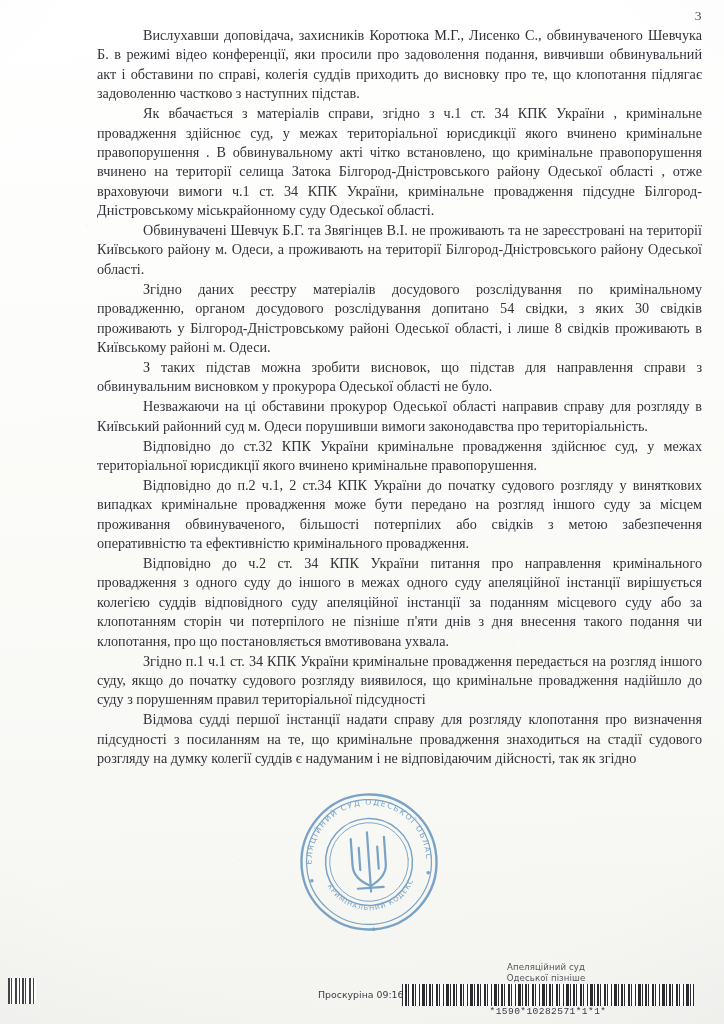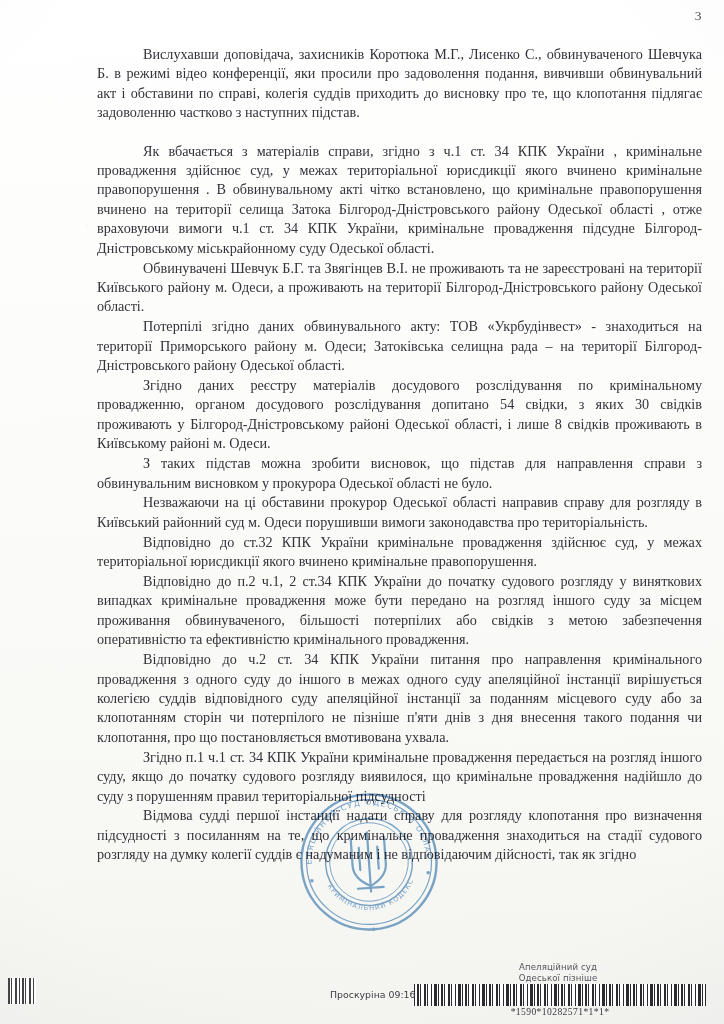--- a/index.html
+++ b/index.html
@@ -49,21 +49,21 @@
     text-align: justify;
     text-justify: inter-word;
     color: #32323a;
     text-indent: 0;
     -webkit-font-smoothing: antialiased;
   }
   p.para.indent {
     text-indent: 46px;
   }
   p.para.gap {
-    margin-top: 19px;
+    margin-top: 0;
   }
   
   p.para.faded { color: #494952; }
 
   
   .stamp {
     position: absolute;
     left: 293px;
     top: 788px;
     width: 152px;
@@ -84,21 +84,21 @@
     height: 26px;
     background: repeating-linear-gradient(90deg,
        #2e2e34 0px, #2e2e34 2px, #ffffff 2px, #ffffff 3px,
        #2e2e34 3px, #2e2e34 4px, #ffffff 4px, #ffffff 7px,
        #2e2e34 7px, #2e2e34 9px, #ffffff 9px, #ffffff 11px,
        #2e2e34 11px, #2e2e34 12px, #ffffff 12px, #ffffff 14px);
     opacity: .9;
   }
   .footer-stamp {
     position: absolute;
-    left: 330px;
+    left: 318px;
     top: 962px;
     width: 394px;
     height: 60px;
   }
   .court-lines {
     position: absolute;
     left: 138px;
     top: 0px;
     width: 180px;
     text-align: center;
@@ -131,21 +131,21 @@
        #2a2a30 13px, #2a2a30 14px, #ffffff 14px, #ffffff 17px,
        #2a2a30 17px, #2a2a30 18px, #ffffff 18px, #ffffff 20px,
        #2a2a30 20px, #2a2a30 23px, #ffffff 23px, #ffffff 24px);
   }
   .barcode-text {
     position: absolute;
     left: 84px;
     top: 44px;
     width: 292px;
     text-align: center;
-    font-family: Liberation Serif, serif;
+    font-family: Liberation Mono, monospace;
     font-size: 9.6px;
     color: #3a3a42;
     letter-spacing: .4px;
   }
   
   .speckle {
     position: absolute;
     inset: 0;
     pointer-events: none;
     opacity: .35;
@@ -161,21 +161,20 @@
 
 <div class="page">
   <div class="paper-tone"></div>
 
   <div class="page-number">3</div>
 
   <div class="body-text">
     <p class="para indent gap">Вислухавши доповідача, захисників Коротюка М.Г., Лисенко С., обвинуваченого Шевчука Б. в режимі відео конференції, яки просили про задоволення подання, вивчивши обвинувальний акт і обставини по справі, колегія суддів приходить до висновку про те, що клопотання підлягає задоволенню частково з наступних підстав.</p>
     <p class="para indent gap">Як вбачається з матеріалів справи, згідно з ч.1 ст. 34 КПК України , кримінальне провадження здійснює суд, у межах територіальної юрисдикції якого вчинено кримінальне правопорушення . В обвинувальному акті чітко встановлено, що кримінальне правопорушення вчинено на території селища Затока Білгород-Дністровського району Одеської області , отже враховуючи вимоги ч.1 ст. 34 КПК України, кримінальне провадження підсудне Білгород-Дністровському міськрайонному суду Одеської області.</p>
     <p class="para indent">Обвинувачені Шевчук Б.Г. та Звягінцев В.І. не проживають та не зареєстровані на території Київського району м. Одеси, а проживають на території Білгород-Дністровського району Одеської області.</p>
-    <p class="para indent">Потерпілі згідно даних обвинувального акту: ТОВ «Укрбудінвест» - знаходиться на території Приморського району м. Одеси; Затоківська селищна рада – на території Білгород-Дністровського району Одеської області.</p>
     <p class="para indent">Згідно даних реєстру матеріалів досудового розслідування по кримінальному провадженню, органом досудового розслідування  допитано 54 свідки, з яких 30 свідків проживають у Білгород-Дністровському районі Одеської області, і лише 8 свідків проживають в Київському районі м. Одеси.</p>
     <p class="para indent">З таких підстав можна зробити висновок, що підстав для направлення справи з обвинувальним висновком у прокурора Одеської області не було.</p>
     <p class="para indent">Незважаючи на ці обставини прокурор Одеської області направив справу для розгляду в Київський районний суд м. Одеси порушивши вимоги законодавства про територіальність.</p>
     <p class="para indent">Відповідно до  ст.32 КПК України кримінальне провадження здійснює суд, у межах територіальної юрисдикції якого вчинено кримінальне правопорушення.</p>
     <p class="para indent">Відповідно до п.2 ч.1, 2 ст.34 КПК України  до початку судового розгляду у виняткових випадках кримінальне провадження може бути передано на розгляд іншого суду за місцем проживання обвинуваченого, більшості потерпілих або свідків з метою забезпечення оперативністю та ефективністю кримінального провадження.</p>
     <p class="para indent">Відповідно до ч.2 ст. 34 КПК України питання про направлення кримінального провадження з одного суду до іншого в межах одного суду апеляційної інстанції вирішується колегією суддів відповідного суду апеляційної інстанції за поданням місцевого суду або за клопотанням сторін чи потерпілого не пізніше п'яти днів з дня внесення такого подання чи клопотання, про що постановляється вмотивована ухвала.</p>
     <p class="para indent">Згідно п.1 ч.1 ст. 34 КПК України кримінальне провадження передається на розгляд іншого суду, якщо  до початку судового розгляду виявилося, що кримінальне провадження надійшло до суду з порушенням правил територіальної підсудності</p>
     <p class="para indent">Відмова судді першої інстанції надати справу для розгляду клопотання про визначення підсудності з посиланням на те, що кримінальне провадження знаходиться на стадії судового розгляду на думку колегії суддів є надуманим і не відповідаючим дійсності, так як згідно</p>
   </div>
 

